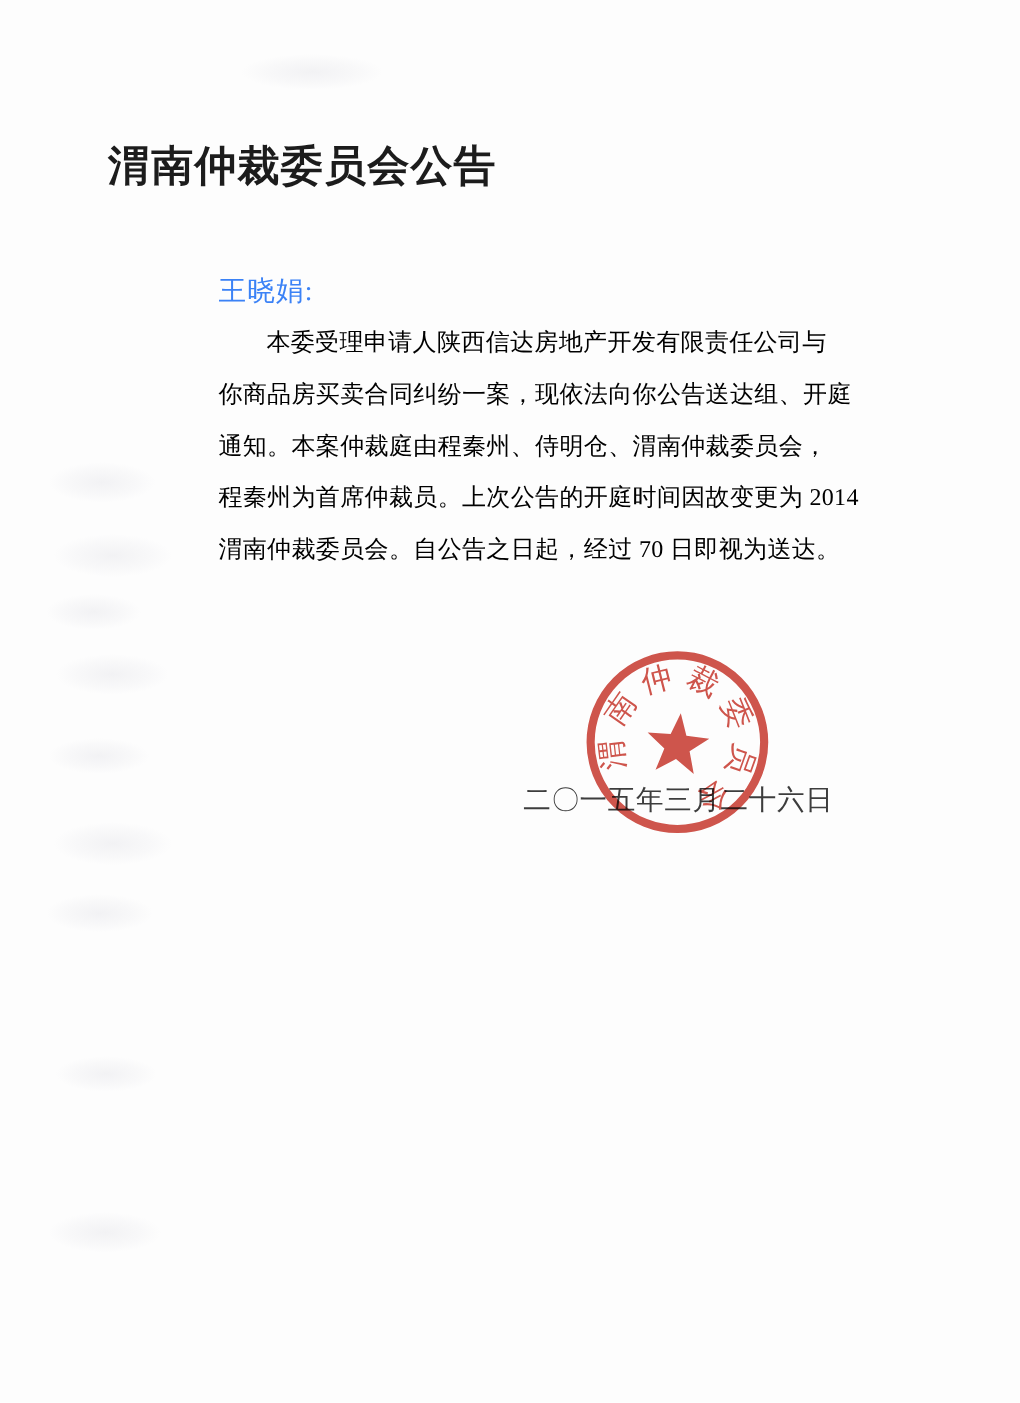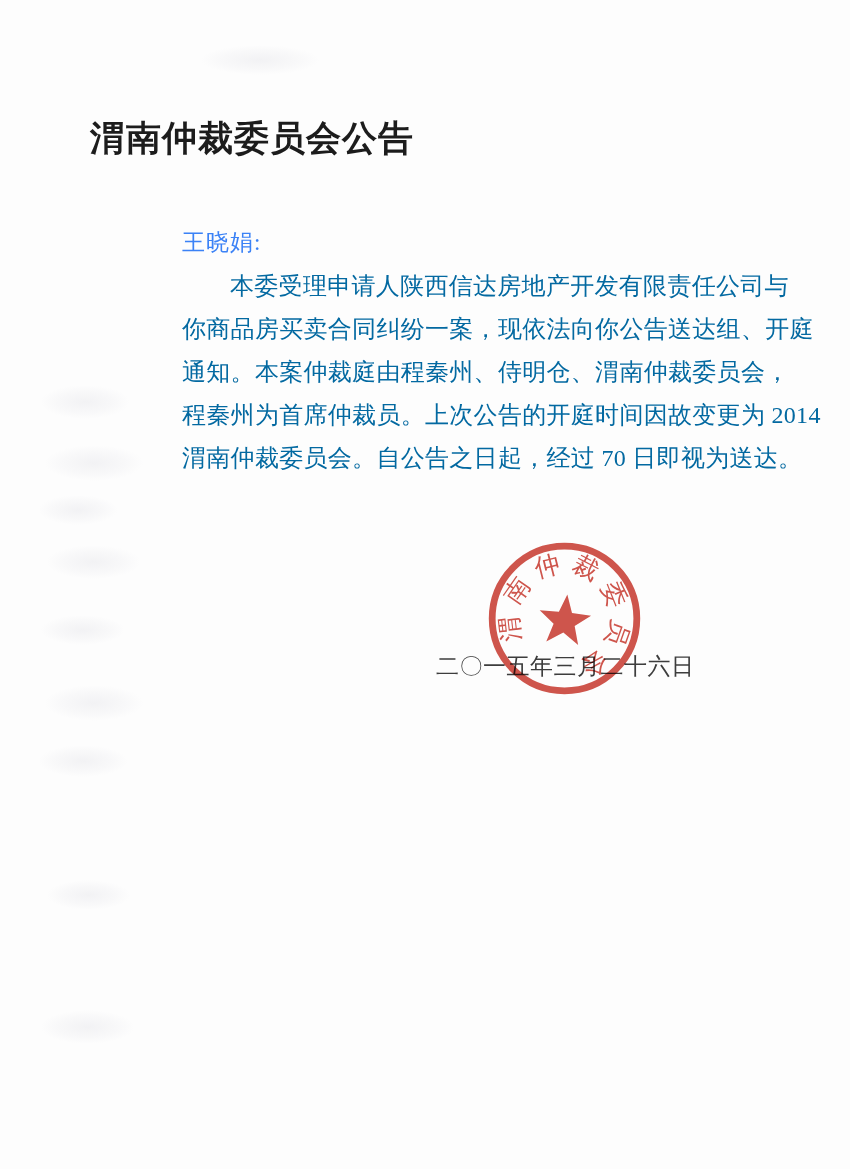--- a/index.html
+++ b/index.html
@@ -43,25 +43,25 @@
     color: #3b82f6;
     white-space: nowrap;
   }
   .body-block {
     position: absolute;
     left: 182px;
     top: 265px;
     width: 580px;
   }
   .body-line {
-    font-size: 24px;
+    font-size: 20px;
     line-height: 43px;
     height: 43px;
     letter-spacing: 0.3px;
-    color: #0369a1;
+    color: #000000;
     white-space: nowrap;
   }
   .body-line.indent { text-indent: 2em; }
   .notice-date {
     position: absolute;
     left: 436px;
     top: 651px;
     font-size: 23px;
     letter-spacing: 0.5px;
     color: #3d3d3d;

